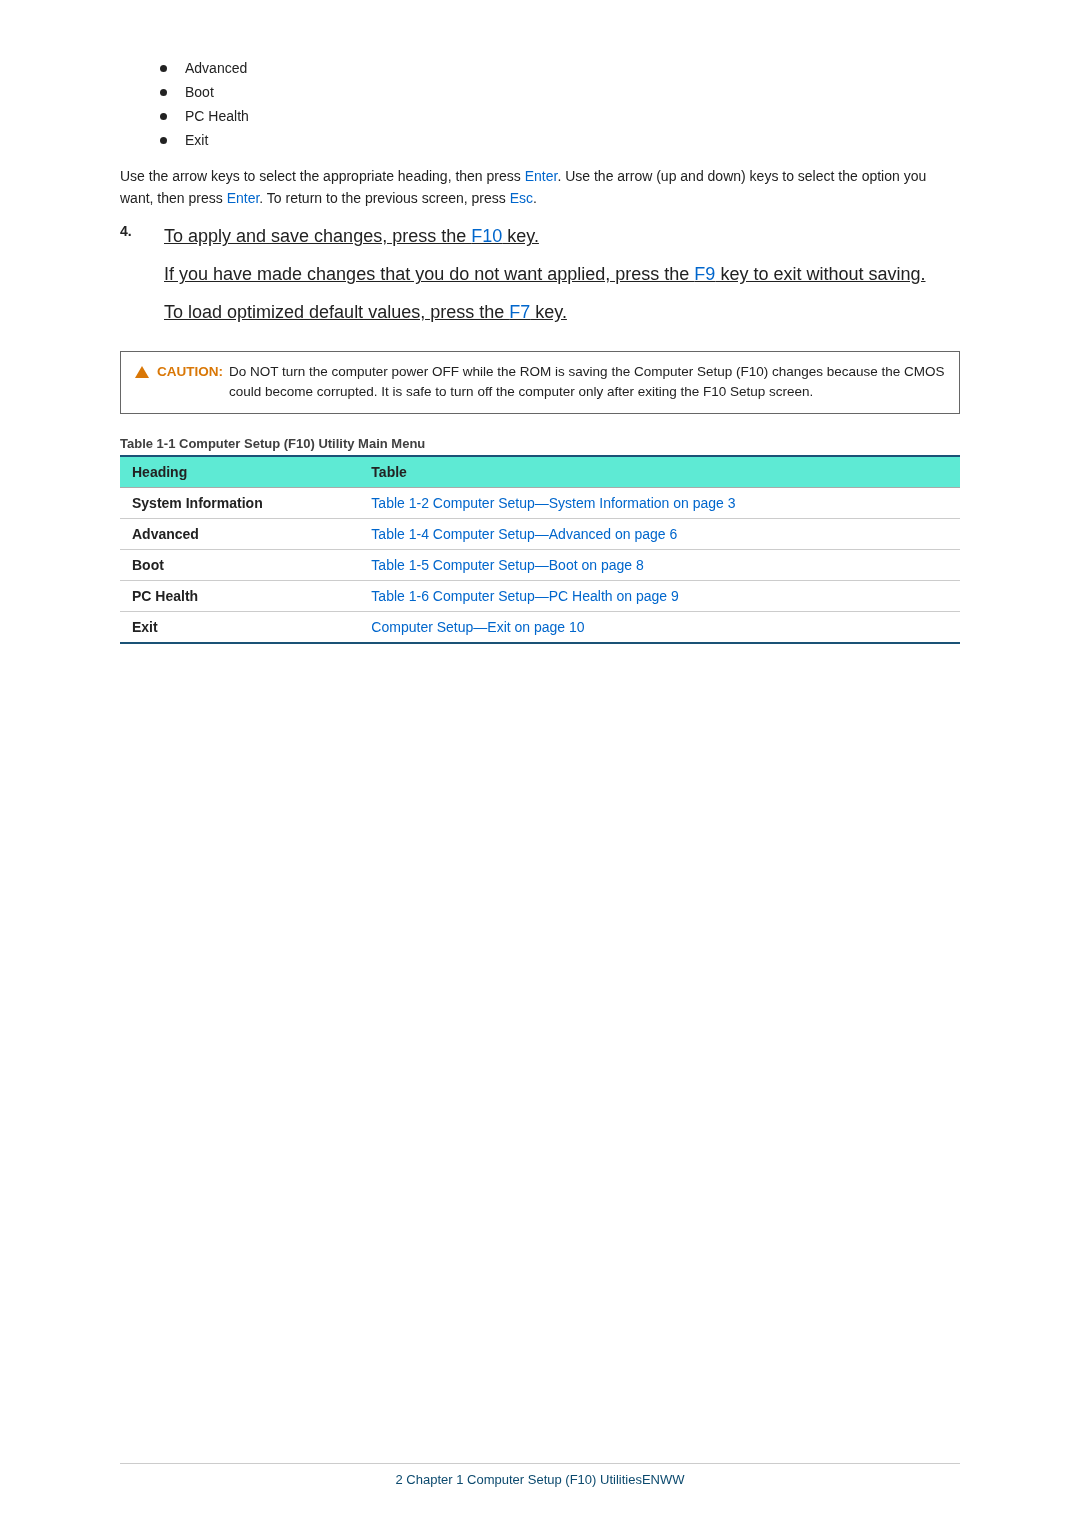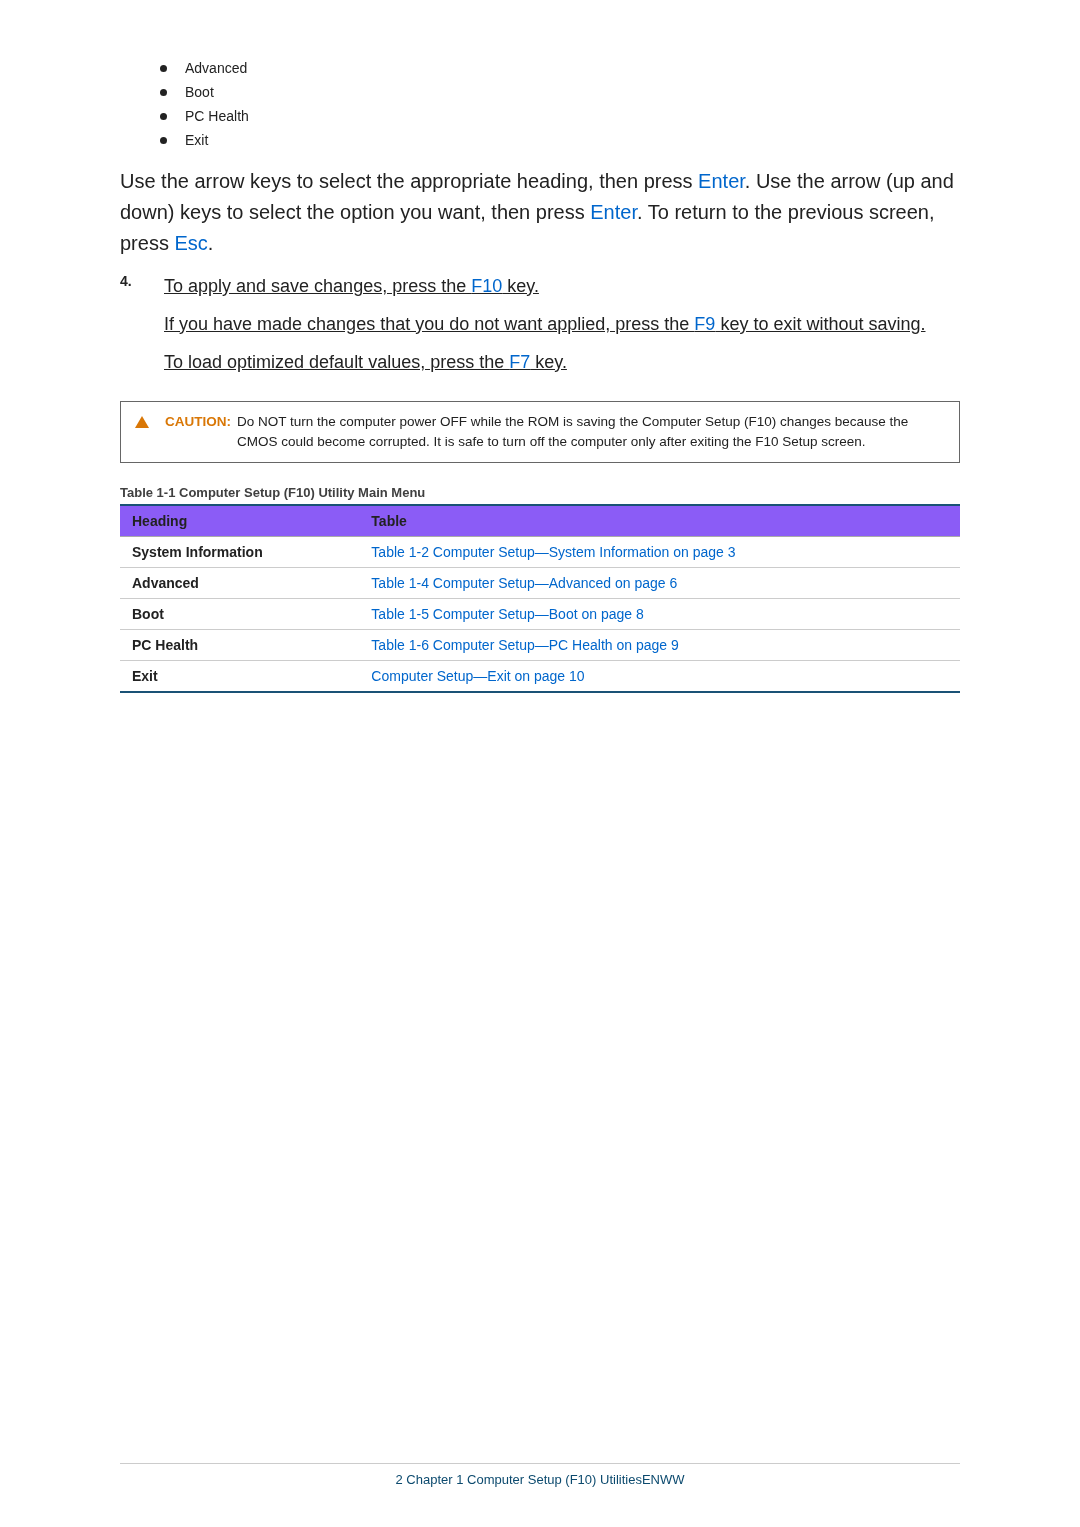--- a/index.html
+++ b/index.html
@@ -34,21 +34,21 @@
       border-radius: 50%;
       background: #222;
       display: inline-block;
       margin-top: 5px;
       margin-right: 18px;
       flex-shrink: 0;
     }
     .paragraph {
       margin-bottom: 14px;
       line-height: 1.55;
-      font-size: 20px;
+      font-size: 14px;
     }
     .link {
       color: #0066cc;
       text-decoration: none;
     }
     .numbered-item {
       display: flex;
       margin-bottom: 14px;
     }
     .numbered-item .num {
@@ -69,21 +69,21 @@
       font-size: 13.5px;
       line-height: 1.5;
     }
     .caution-label {
       color: #d97706;
       font-weight: bold;
       margin-right: 6px;
       white-space: nowrap;
       display: flex;
       align-items: center;
-      gap: 12px;
+      gap: 4px;
     }
     .caution-triangle {
       display: inline-block;
       width: 0;
       height: 0;
       border-left: 7px solid transparent;
       border-right: 7px solid transparent;
       border-bottom: 12px solid #d97706;
       margin-right: 4px;
     }
@@ -94,21 +94,21 @@
       margin-bottom: 0;
       padding-bottom: 4px;
       border-bottom: 2px solid #1a5276;
     }
     .data-table {
       width: 100%;
       border-collapse: collapse;
       font-size: 14px;
     }
     .data-table thead tr {
-      background: #8b5cf6;
+      background: #5eead4;
       border-bottom: 1px solid #aaa;
     }
     .data-table thead th {
       padding: 7px 12px;
       text-align: left;
       font-weight: bold;
       color: #222;
       border: none;
     }
     .data-table tbody tr {

